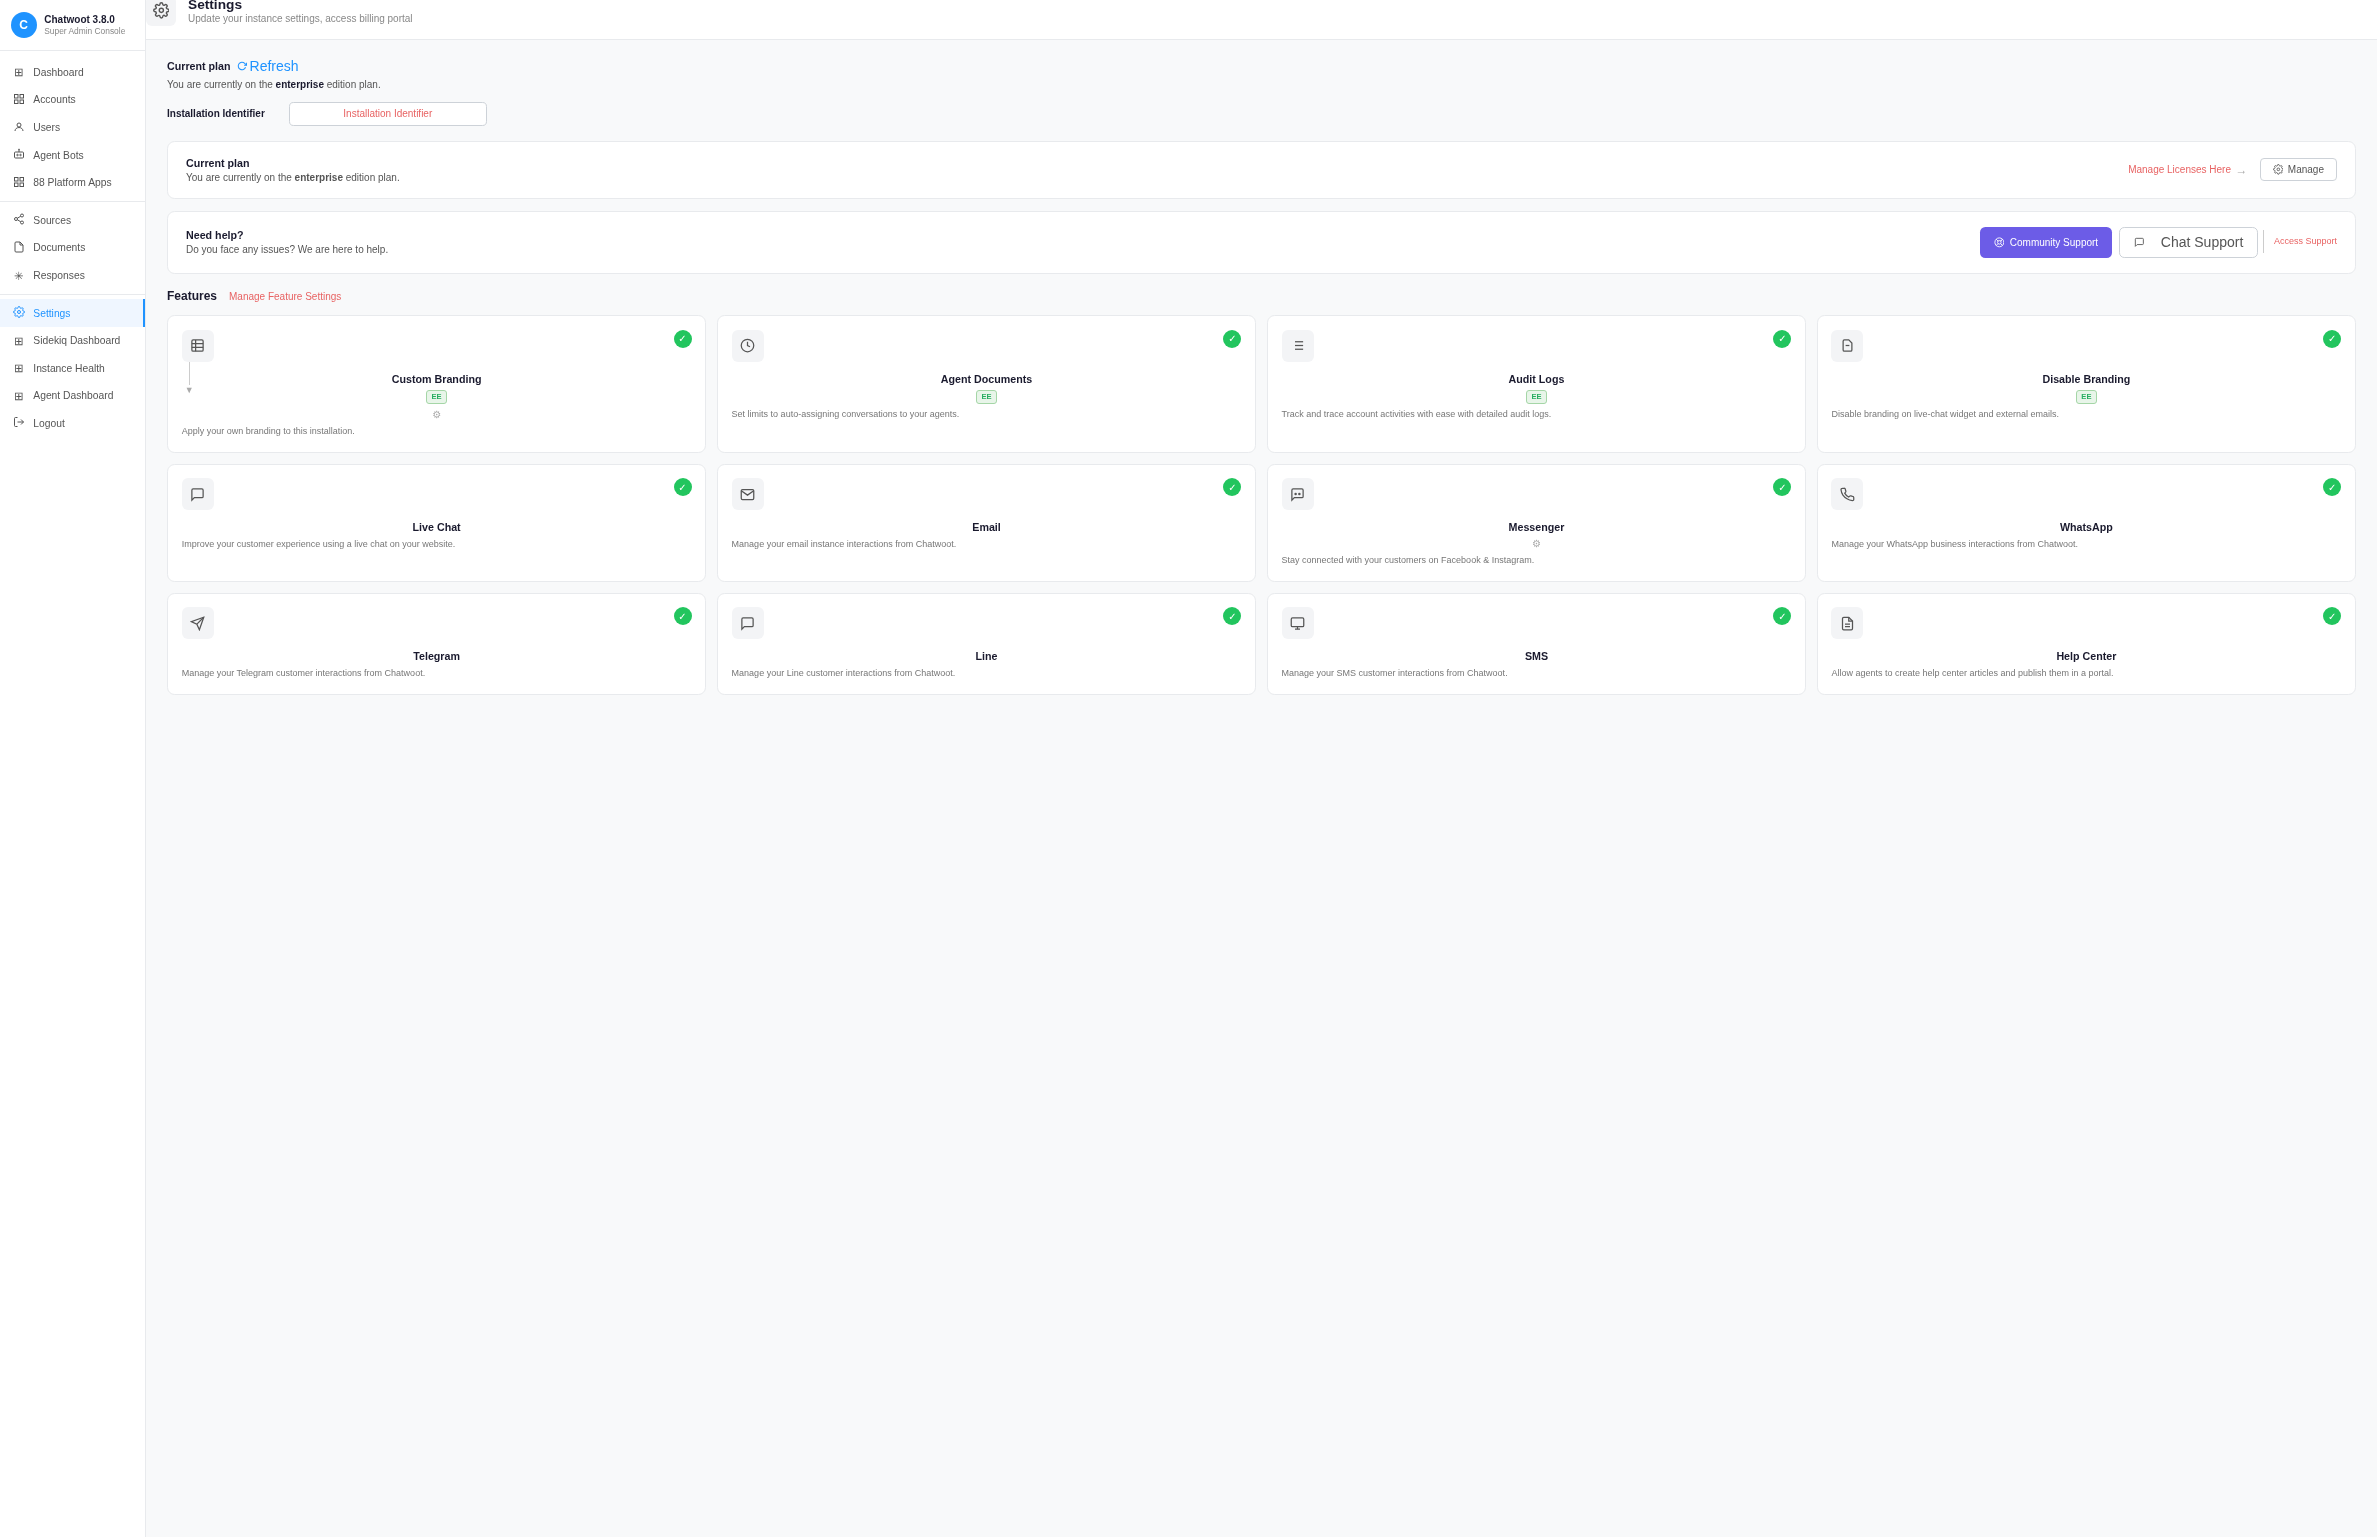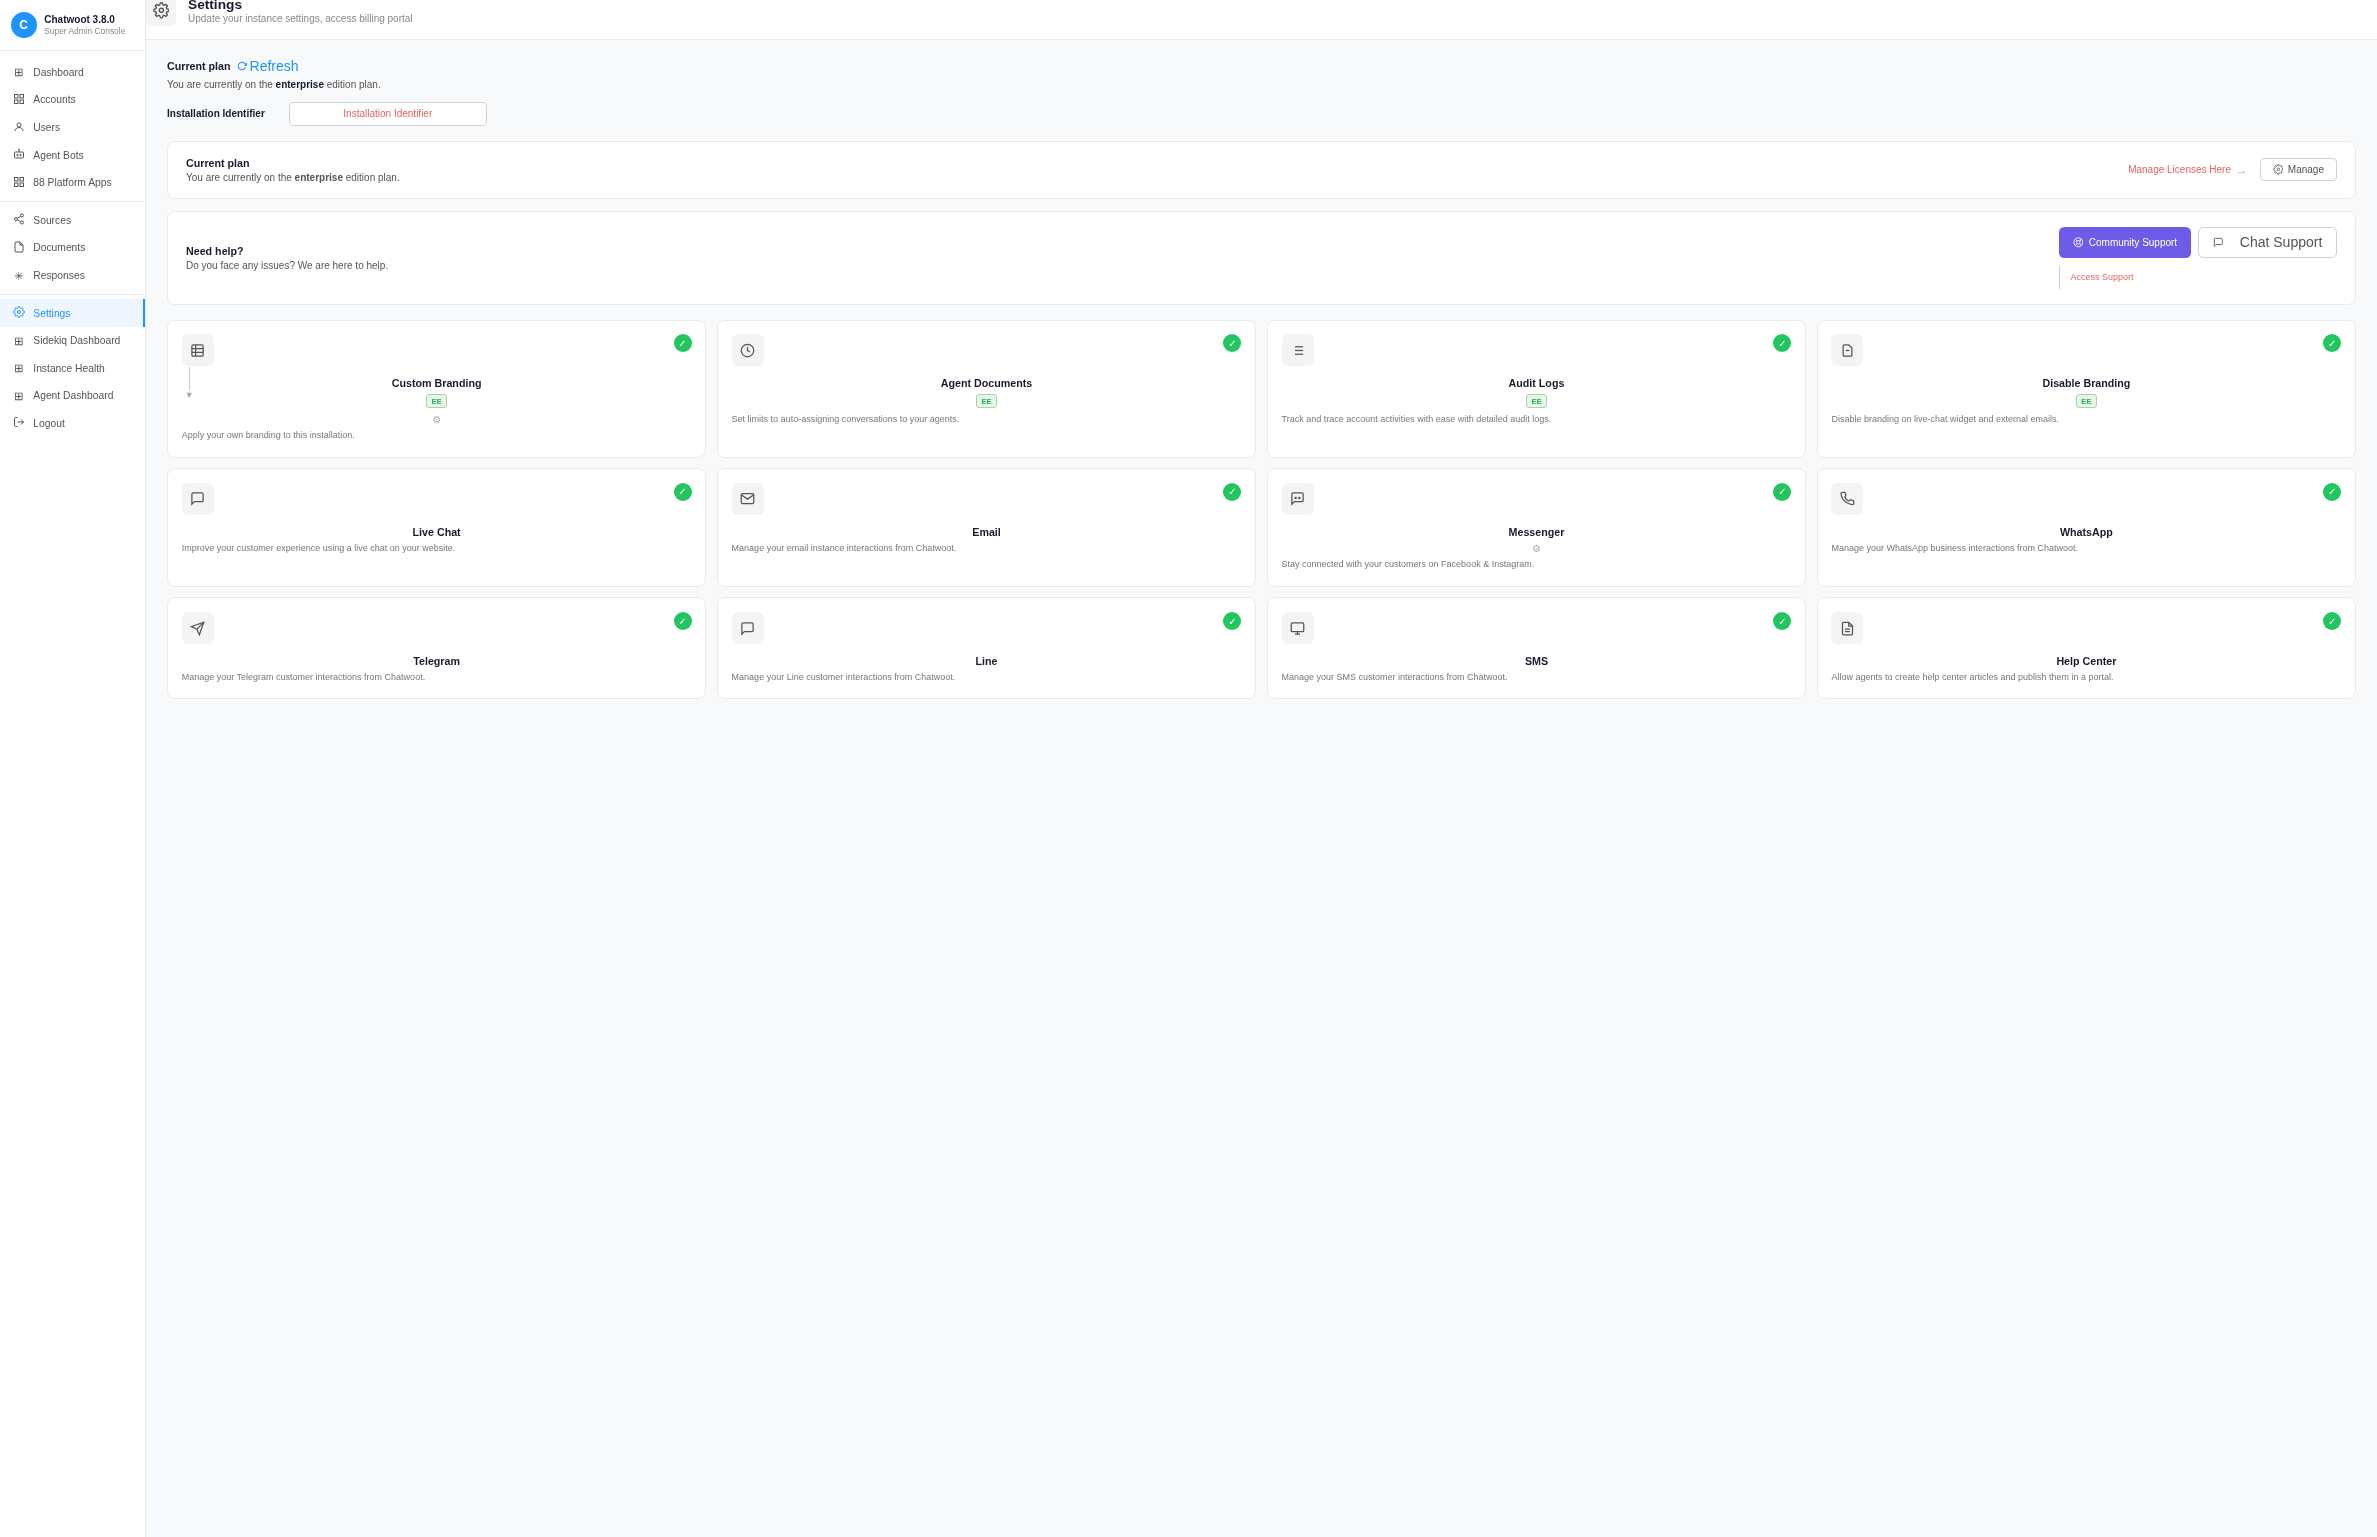--- a/index.html
+++ b/index.html
@@ -186,21 +186,21 @@
       border: 0.8px solid #e8eaed;
       border-radius: 7.6px;
       padding: 15px 18px;
       margin-bottom: 15px;
     }
     .help-text .need-help { font-size: 10.7px; font-weight: 700; color: #1a1a2e; margin-bottom: 3px; }
     .help-text .help-sub { font-size: 10px; color: #555; }
     .help-actions {
       display: flex;
       align-items: flex-start;
-      flex-direction: column;
+      flex-direction: row;
       gap: 4.6px;
     }
     .help-buttons {
       display: flex;
       gap: 7.6px;
     }
     .btn-community {
       display: flex;
       align-items: center;
       gap: 5.3px;
@@ -512,20 +512,24 @@
             <span>Chat Support</span>
           </button>
         </div>
         <div style="display:flex;align-items:center;gap:4.6px;justify-content:flex-end;margin-top:3px;">
           <div style="width:0.8px;height:23px;background:#ccc;margin-left:auto;margin-right:6px;"></div>
           <span class="access-support">Access Support</span>
         </div>
       </div>
     </div>
 
+    <div class="features-header">
+      <span class="features-title">Features</span>
+      <span class="manage-feature-link">Manage Feature Settings</span>
+    </div>
 
     <div class="features-grid" id="features-grid">
     <div class="feature-card">
     <div class="feature-card-top">
       <div class="feature-icon">
               <svg width="15" height="15" viewBox="0 0 24 24" fill="none" stroke="#555" stroke-width="2">
                 <rect x="3" y="3" width="18" height="18" rx="2"></rect>
                 <line x1="3" y1="9" x2="21" y2="9"></line>
                 <line x1="3" y1="15" x2="21" y2="15"></line>
                 <line x1="9" y1="3" x2="9" y2="21"></line>

